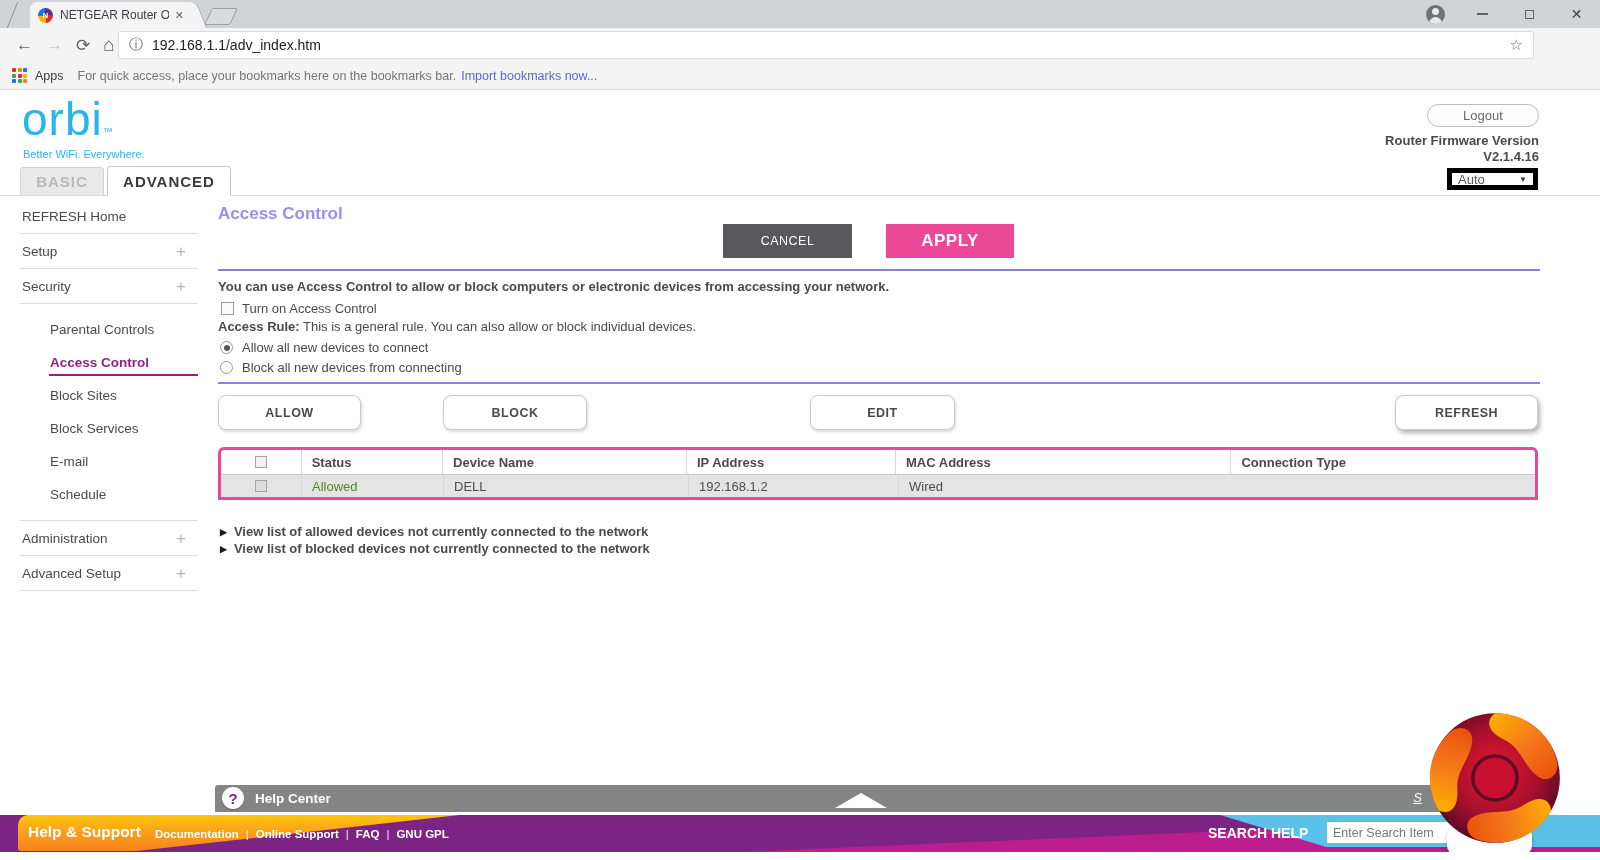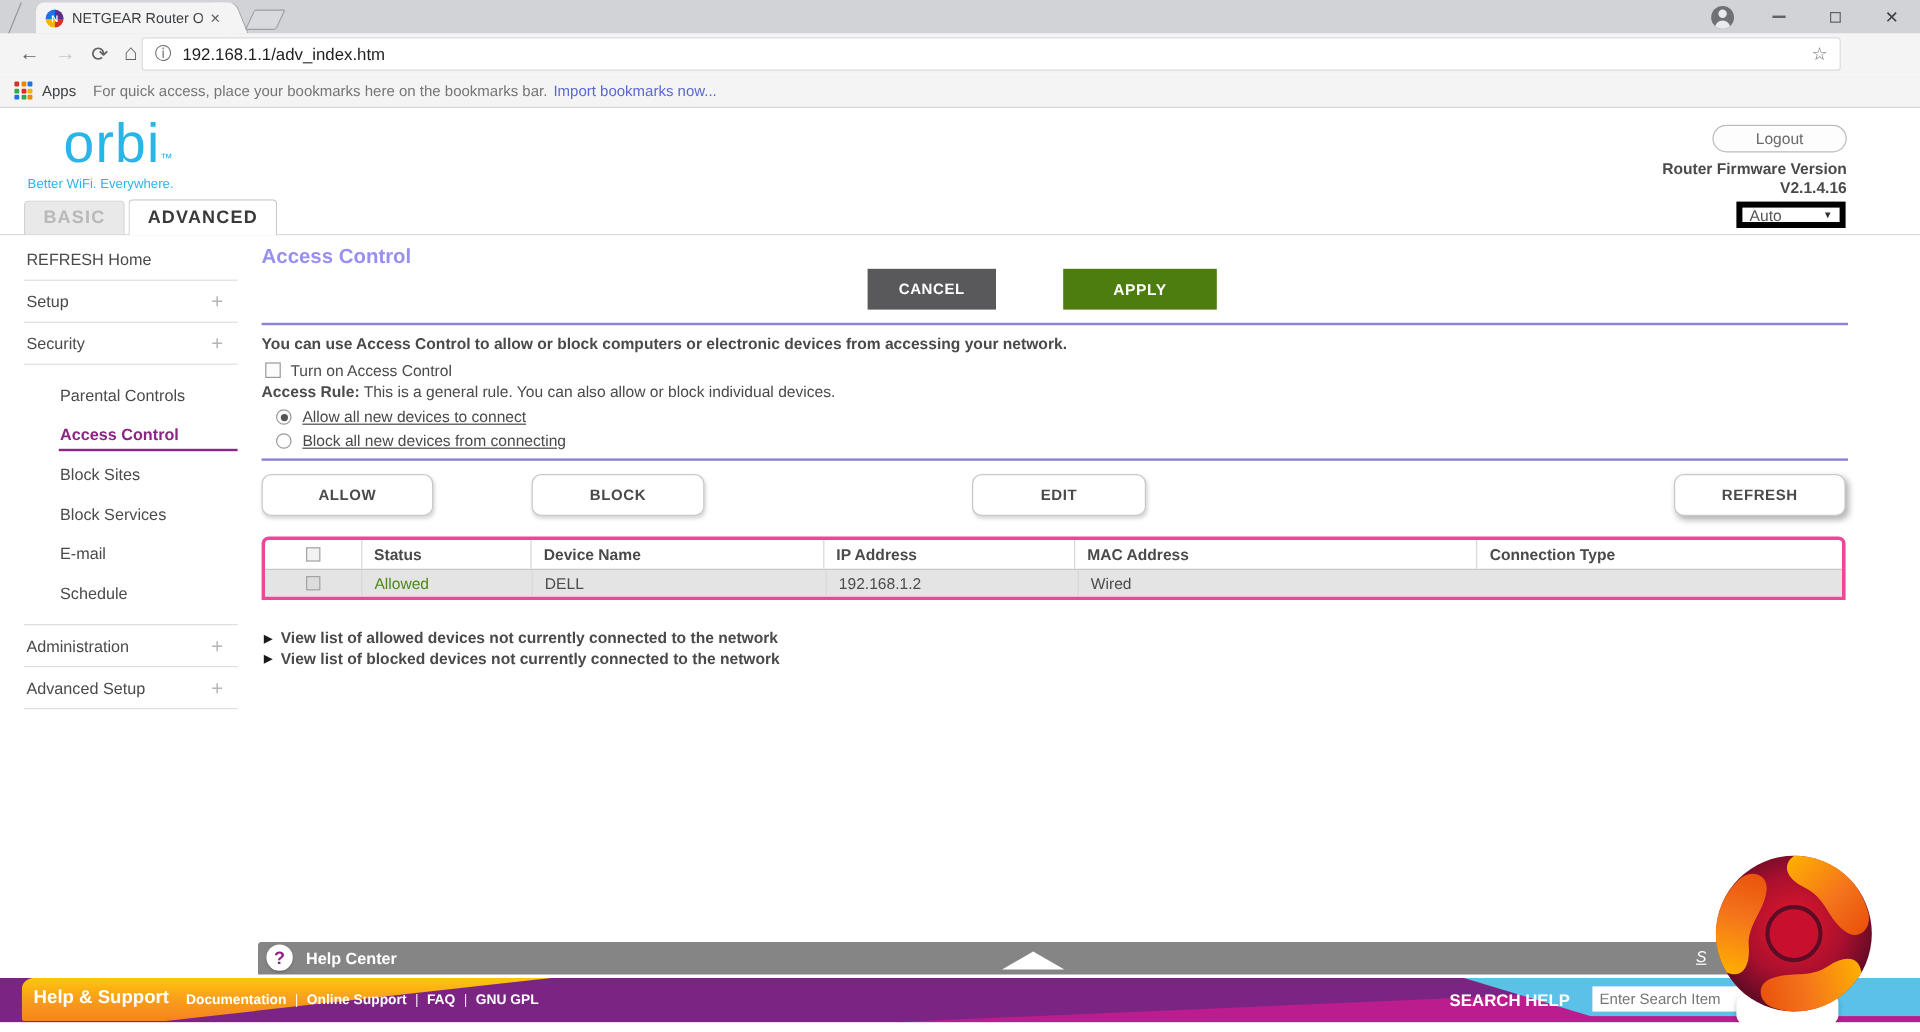--- a/index.html
+++ b/index.html
@@ -35,21 +35,21 @@
   .menu-dots { position:absolute; right:8px; top:36px; font-size:15px; color:#5f6368; letter-spacing:0; }
 
   .bookmarks { position:absolute; left:0; top:62px; width:1600px; height:28px; background:#f4f4f4; border-bottom:1px solid #d4d6d8; display:flex; align-items:center; font-size:12.5px; }
   .apps-grid { display:grid; grid-template-columns:repeat(3,4px); grid-gap:1.5px; margin-left:12px; }
   .apps-grid i { width:4px; height:4px; border-radius:1px; }
   .apps-label { color:#3c4043; margin-left:8px; }
   .bm-hint { color:#757575; margin-left:14px; }
   .bm-link { color:#5a68d6; margin-left:5px; }
 
   
-  .orbi-logo { position:absolute; left:22px; top:96px; font-size:46px; color:#29b5e8; letter-spacing:1px; line-height:1; font-weight:400;margin-left:31px; }
+  .orbi-logo { position:absolute; left:22px; top:96px; font-size:46px; color:#29b5e8; letter-spacing:1px; line-height:1; font-weight:400; }
   .orbi-tm { font-size:10px; vertical-align:baseline; }
   .tagline { position:absolute; left:23px; top:148px; font-size:11px; color:#29b5e8; }
   .logout-btn { position:absolute; left:1427px; top:104px; width:112px; height:23px; border:1px solid #bcbcbc; border-radius:12px; background:#fdfdfd; color:#6a6a6a; font-size:13px; display:flex; align-items:center; justify-content:center; }
   .fw-label { position:absolute; right:61px; top:133px; font-size:13px; font-weight:bold; color:#4a4a4a; }
   .fw-version { position:absolute; right:61px; top:149px; font-size:13px; font-weight:bold; color:#4a4a4a; }
   .lang-select { position:absolute; left:1447px; top:168px; width:91px; height:22px; border:5px solid #000000; background:#fff; font-size:13px; color:#555; display:flex; align-items:center; padding:0 6px; }
   .lang-select .arrow { margin-left:auto; font-size:8px; color:#333; }
 
   .tab-basic { position:absolute; left:20px; top:167px; width:84px; height:28px; background:#e9e9e9; border:1px solid #d2d2d2; border-bottom:none; border-radius:4px 4px 0 0; display:flex; align-items:center; justify-content:center; font-size:15px; font-weight:bold; letter-spacing:1px; color:#b9b9b9; z-index:3; }
   .tab-adv { position:absolute; left:107px; top:166px; width:124px; height:30px; background:#fff; border:1px solid #c9c9c9; border-bottom:none; border-radius:4px 4px 0 0; display:flex; align-items:center; justify-content:center; font-size:15px; font-weight:bold; letter-spacing:1px; color:#3a3a3a; z-index:3; }
@@ -61,30 +61,30 @@
   .side-item .plus { position:absolute; right:12px; top:8px; font-size:17px; font-weight:300; color:#b5b5b5; }
   .side-sub { margin-left:20px; width:178px; padding:8px 0 10px 0; }
   .sub-item { padding:10px 0 8px 30px; position:relative; }
   .sub-item.active { color:#8c2483; font-weight:bold; }
   .sub-item.active::after { content:""; position:absolute; left:29px; right:0; bottom:2px; height:2px; background:#8c2483; }
   .side-item.last { border-bottom:1px solid #dedede; }
 
   
   .main { position:absolute; left:218px; top:200px; width:1322px; }
   .page-title { position:absolute; left:0; top:4px; font-size:17px; font-weight:bold; color:#978ff2; }
-  .btn-cancel { position:absolute; left:505px; top:24px; width:107px; height:34px; background:#59595b; color:#fff; font-size:12.5px; font-weight:bold; letter-spacing:.5px; display:flex; align-items:center; justify-content:center; }
-  .btn-apply { position:absolute; left:668px; top:24px; width:128px; height:34px; background:#4d7c0f; color:#fff; font-size:13px; font-weight:bold; letter-spacing:.5px; display:flex; align-items:center; justify-content:center; }
+  .btn-cancel { position:absolute; left:505px; top:24px; width:129px; height:34px; background:#59595b; color:#fff; font-size:12.5px; font-weight:normal; letter-spacing:.5px; display:flex; align-items:center; justify-content:center; }
+  .btn-apply { position:absolute; left:668px; top:24px; width:128px; height:34px; background:#ec4899; color:#fff; font-size:17px; font-weight:bold; letter-spacing:.5px; display:flex; align-items:center; justify-content:center; }
   .prule { position:absolute; left:0; width:1322px; height:2px; background:#8983d8; }
   .rule1 { top:69px; } .rule2 { top:182px; }
   .intro { position:absolute; left:0; top:79px; font-size:13px; font-weight:bold; color:#4a4a4a; }
   .chk-row { position:absolute; left:3px; top:101px; display:flex; align-items:center; font-size:13px; color:#4a4a4a; }
   .chkbox { width:13px; height:13px; border:1px solid #9a9a9a; background:#fcfcfc; margin-right:8px; }
   .rule-line { position:absolute; left:0; top:119px; font-size:13px; color:#4a4a4a; }
   .rule-line b { font-weight:bold; }
-  .radio-row { position:absolute; left:12px; display:flex; align-items:center; font-size:13px; color:#4a4a4a;text-decoration:underline; }
+  .radio-row { position:absolute; left:2px; display:flex; align-items:center; font-size:13px; color:#4a4a4a; }
   .r1 { top:140px; } .r2 { top:160px; }
   .radio { width:13px; height:13px; border:1px solid #9a9a9a; border-radius:50%; background:#fdfdfd; margin-right:9px; position:relative; }
   .radio.checked::after { content:""; position:absolute; left:2.5px; top:2.5px; width:6px; height:6px; border-radius:50%; background:#555; }
 
   .act-btn { position:absolute; top:195px; height:35px; background:#fff; border:1px solid #c9c9c9; border-radius:8px; color:#4a4a4a; font-size:12.5px; font-weight:bold; letter-spacing:.5px; display:flex; align-items:center; justify-content:center; box-shadow:1px 2px 3px rgba(0,0,0,.15); }
   .b-allow { left:0; width:143px; }
   .b-block { left:225px; width:144px; }
   .b-edit { left:592px; width:145px; }
   .b-refresh { left:1177px; width:143px; box-shadow:2px 3px 5px rgba(0,0,0,.3); }
 

